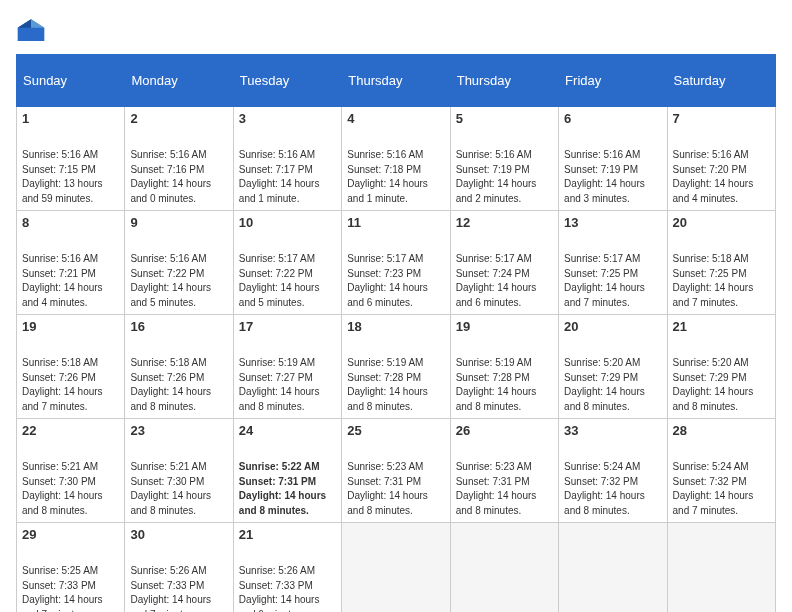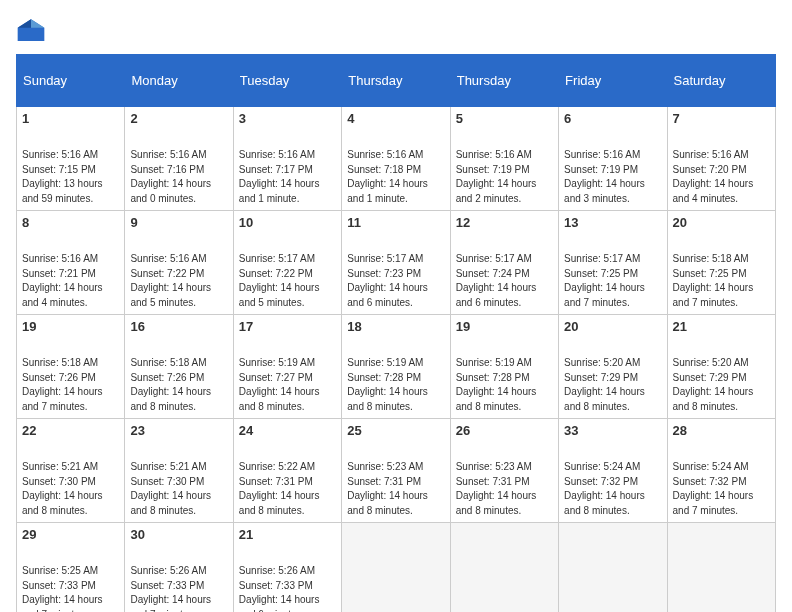--- a/index.html
+++ b/index.html
@@ -288,21 +288,21 @@
         </td>
         <td>
           <span class="day-num">23</span>
           <div class="day-info" style="white-space: pre-line;">Sunrise: 5:21 AM
 Sunset: 7:30 PM
 Daylight: 14 hours
 and 8 minutes.</div>
         </td>
         <td>
           <span class="day-num">24</span>
-          <div class="day-info" style="white-space: pre-line;">Sunrise: 5:22 AM
+          <div class="day-info" style="white-space: pre-line; font-weight: bold;">Sunrise: 5:22 AM
 Sunset: 7:31 PM
 Daylight: 14 hours
 and 8 minutes.</div>
         </td>
         <td>
           <span class="day-num">25</span>
           <div class="day-info" style="white-space: pre-line;">Sunrise: 5:23 AM
 Sunset: 7:31 PM
 Daylight: 14 hours
 and 8 minutes.</div>

